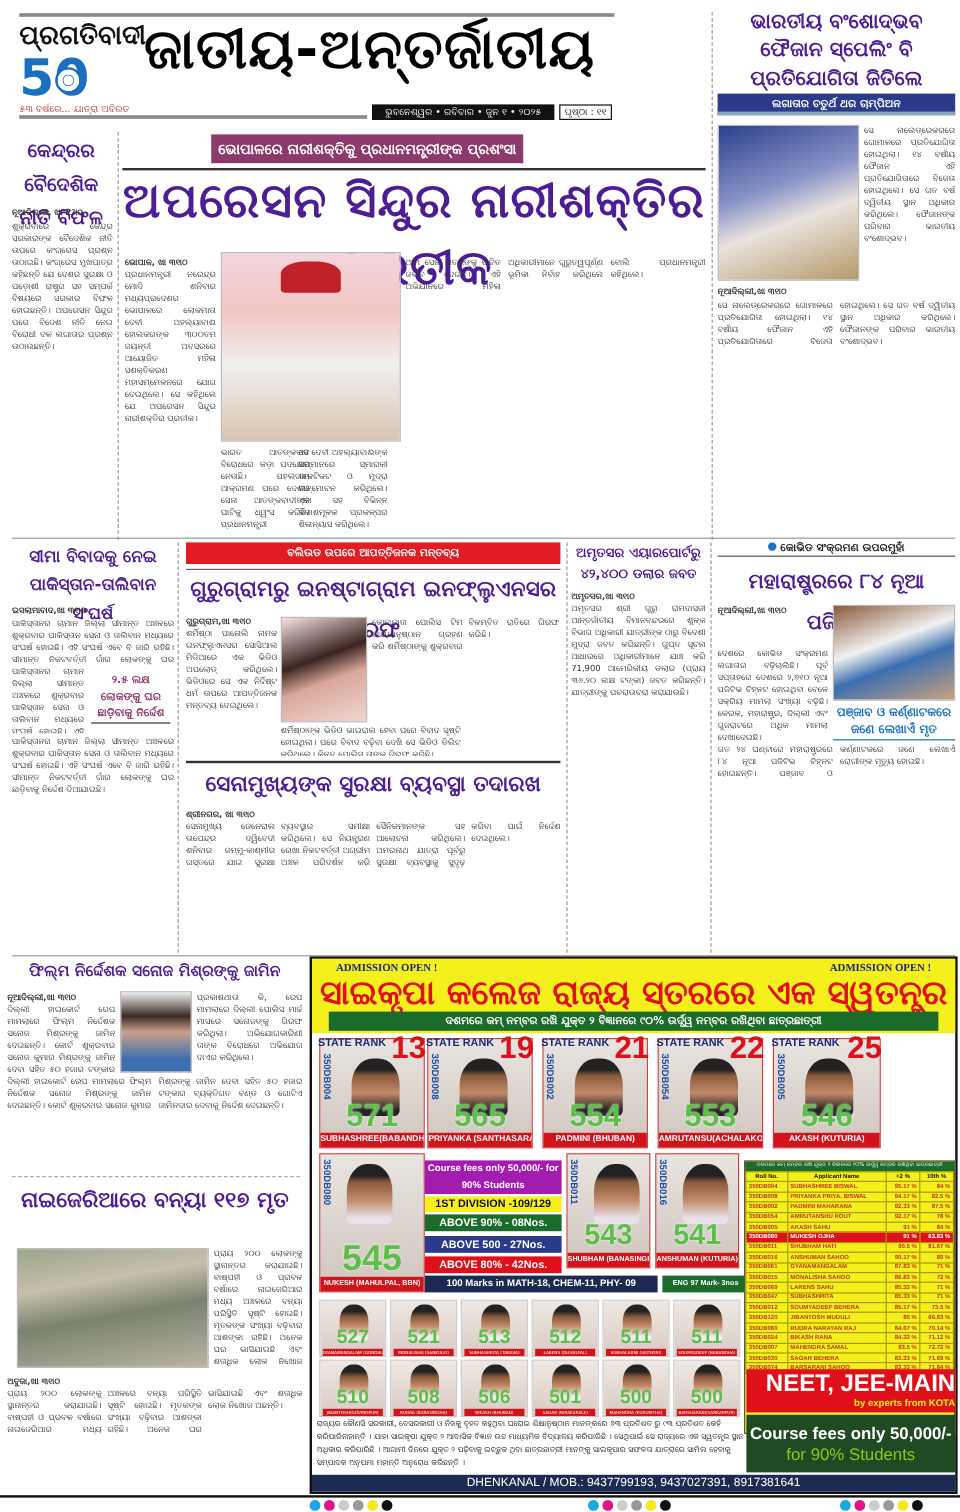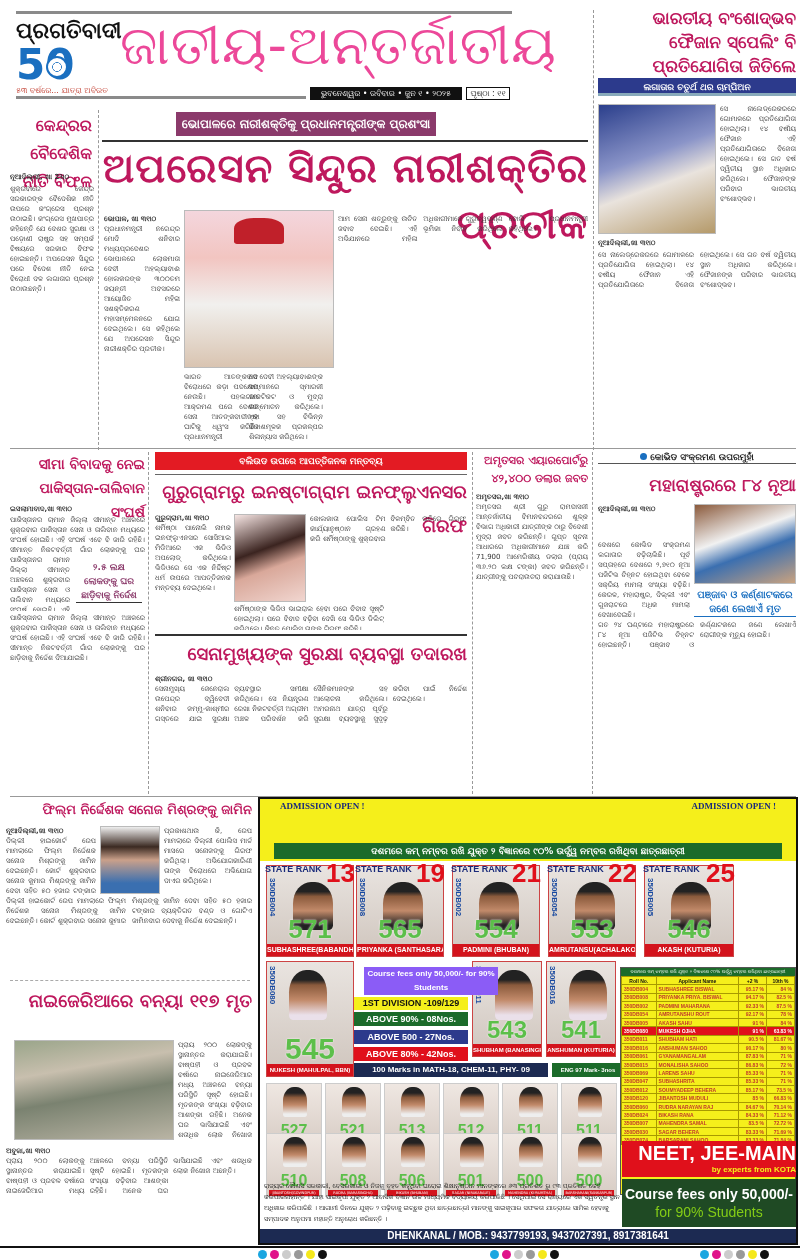--- a/index.html
+++ b/index.html
@@ -1,48 +1,48 @@
 <!DOCTYPE html>
 <html><head>
 <meta charset="utf-8">
 <style>
 *{box-sizing:border-box;margin:0;padding:0}
 body{width:800px;height:1260px;background:#fff;font-family:"DejaVu Sans",sans-serif;color:#222;position:relative;overflow:hidden}
 .abs{position:absolute}
 .gray-bar{background:#8a8a8a;height:3px}
-.masthead-title{position:absolute;left:120px;top:14px;font-size:54px;font-weight:normal;color:#ec4899;letter-spacing:1px}
+.masthead-title{position:absolute;left:120px;top:14px;font-size:46px;font-weight:bold;color:#000000;letter-spacing:1px}
 .brand{position:absolute;left:16px;top:18px;font-size:22px;font-weight:bold;color:#111}
 .fifty{position:absolute;left:16px;top:44px;font-size:42px;font-weight:bold;color:#1a6fc0;line-height:1}
 .tagline{position:absolute;left:16px;top:86px;font-size:8px;color:#c0392b}
 .datebar{position:absolute;left:310px;top:87px;width:152px;height:13px;background:#111;color:#fff;font-size:8px;text-align:center;line-height:13px}
 .pagebar{position:absolute;left:466px;top:87px;width:44px;height:13px;border:1px solid #111;font-size:8px;text-align:center;line-height:11px;background:#fff}
 .vline{position:absolute;border-left:1px dashed #999}
 .hline{position:absolute;border-top:1px solid #999}
 .text-block{font-size:7px;line-height:10px;color:#333;text-align:justify;overflow:hidden}
-.head-lg{font-weight:bold;color:#be185d;text-align:right}
+.head-lg{font-weight:bold;color:#4c1d95;text-align:center}
 .kicker{background:#8b3a6b;color:#fff;font-weight:bold;text-align:center}
 .photo{background:linear-gradient(135deg,#c9b6a8,#e8d7c8 40%,#a58b79);border:1px solid #bbb}
 .ad{position:absolute;left:258px;top:797px;width:540px;height:448px;background:#fff;border:2px solid #111}
 .ad-yellow{position:absolute;left:0;top:0;width:536px;height:62px;background:#f5ef1b}
 .ad-admit{position:absolute;top:2px;font-size:9px;font-weight:bold;color:#1a2a7a;font-family:"Liberation Serif",serif}
 .ad-title{position:absolute;left:0;top:12px;width:536px;text-align:center;font-size:28px;font-weight:bold;color:#e0101b}
 .ad-green{position:absolute;left:14px;top:44px;width:508px;height:16px;background:#1b6b2a;color:#fff;font-size:9px;font-weight:bold;text-align:center;line-height:16px}
 .rank-card{position:absolute;width:92px;height:92px;border:1px solid #c44;background:linear-gradient(180deg,#e9e4e0,#cfc5bd)}
 .rank-label{position:absolute;top:-2px;left:-2px;font-size:9px;font-weight:bold;color:#1a2a7a;font-family:"Liberation Sans",sans-serif}
 .rank-num{position:absolute;top:-8px;right:-2px;font-size:26px;font-weight:bold;color:#e0101b;font-family:"Liberation Sans",sans-serif}
 .roll-v{position:absolute;left:1px;top:12px;font-size:8px;font-weight:bold;color:#1a4aa0;writing-mode:vertical-rl;font-family:"Liberation Sans",sans-serif}
 .score{position:absolute;left:0;width:100%;text-align:center;font-size:26px;font-weight:bold;color:#5cbf4a;font-family:"Liberation Sans",sans-serif;text-shadow:0 0 2px #fff}
 .name-bar{position:absolute;left:0;bottom:0;width:100%;height:12px;background:#d3131c;color:#fff;font-size:7px;font-weight:bold;text-align:center;line-height:12px;font-family:"Liberation Sans",sans-serif;white-space:nowrap;overflow:hidden}
 .stat{position:absolute;left:284px;width:114px;font-size:9px;font-weight:bold;color:#fff;text-align:center;font-family:"Liberation Sans",sans-serif}
 .table-wrap{position:absolute;left:360px;top:168px;width:176px;height:228px;background:#f5ef1b;border:1px solid #555}
 .tbl{width:100%;border-collapse:collapse;font-size:5px;font-family:"Liberation Sans",sans-serif}
 .tbl td,.tbl th{border:1px solid #a89a00;padding:0 2px;height:8.4px;color:#c0392b;font-weight:bold;white-space:nowrap}
 .tbl th{color:#111;background:#f5ef1b}
 .tbl tr.hl td{background:#e0101b;color:#fff}
-.small-card{position:absolute;width:56px;height:64px;border:1px solid #ccc;background:linear-gradient(180deg,#efe7e2,#d7ccc4)}
+.small-card{position:absolute;width:56px;height:48px;border:1px solid #ccc;background:linear-gradient(180deg,#efe7e2,#d7ccc4)}
 .small-score{position:absolute;left:0;width:100%;bottom:6px;text-align:center;font-size:16px;font-weight:bold;color:#5cbf4a;font-family:"Liberation Sans",sans-serif}
 .small-name{position:absolute;left:2px;right:2px;bottom:0;height:6px;background:#d3131c;color:#fff;font-size:3.5px;text-align:center;line-height:6px;overflow:hidden;white-space:nowrap}
 .dots{position:absolute;top:1243px;display:flex;gap:3px}
 .dots span{width:9px;height:9px;border-radius:50%;display:block}
 </style>
 </head>
 <body>
 
 <div class="abs gray-bar" style="left:16px;top:11px;width:496px"></div>
 <div class="brand">ପ୍ରଗତିବାଦୀ</div>
@@ -132,20 +132,21 @@
 <div class="abs head-lg" style="left:6px;top:984px;width:246px;font-size:18px;line-height:34px">ନାଇଜେରିଆରେ ବନ୍ୟା ୧୧୭ ମୃତ</div>
 <div class="abs photo" style="left:14px;top:1040px;width:160px;height:100px;background:linear-gradient(170deg,#9aa58a,#c8bfae 30%,#7a8270 55%,#b9b4a4)"></div>
 <div class="abs text-block" style="left:178px;top:1040px;width:74px;height:100px">ପ୍ରାୟ ୨୦୦ ଲୋକଙ୍କୁ ସ୍ଥାନାନ୍ତର କରାଯାଇଛି। ବାଷ୍ପହୀ ଓ ପ୍ରବଳ ବର୍ଷାରେ ନାଇଜେରିଆର ମଧ୍ୟ ଅଞ୍ଚଳରେ ବନ୍ୟା ପରିସ୍ଥିତି ସୃଷ୍ଟି ହୋଇଛି। ମୃତକଙ୍କ ସଂଖ୍ୟା ବଢ଼ିବାର ଆଶଙ୍କା ରହିଛି। ଅନେକ ଘର ଭାସିଯାଇଛି ଏବଂ ଶତାଧିକ ଲୋକ ନିଖୋଜ ଅଛନ୍ତି।</div>
 <div class="abs text-block" style="left:6px;top:1146px;width:90px;height:10px;font-weight:bold">ଅବୁଜା,ଖା ୩୧ାଠ</div>
 <div class="abs text-block" style="left:6px;top:1156px;width:246px;height:84px;column-count:3;column-gap:5px">ପ୍ରାୟ ୨୦୦ ଲୋକଙ୍କୁ ସ୍ଥାନାନ୍ତର କରାଯାଇଛି। ବାଷ୍ପହୀ ଓ ପ୍ରବଳ ବର୍ଷାରେ ନାଇଜେରିଆର ମଧ୍ୟ ଅଞ୍ଚଳରେ ବନ୍ୟା ପରିସ୍ଥିତି ସୃଷ୍ଟି ହୋଇଛି। ମୃତକଙ୍କ ସଂଖ୍ୟା ବଢ଼ିବାର ଆଶଙ୍କା ରହିଛି। ଅନେକ ଘର ଭାସିଯାଇଛି ଏବଂ ଶତାଧିକ ଲୋକ ନିଖୋଜ ଅଛନ୍ତି।</div>
 
 <div class="ad">
   <div class="ad-yellow">
     <div class="ad-admit" style="left:20px">ADMISSION OPEN !</div>
     <div class="ad-admit" style="right:20px">ADMISSION OPEN !</div>
+    <div class="ad-title">ସାଇକୃପା କଲେଜ ରାଜ୍ୟ ସ୍ତରରେ ଏକ ସ୍ୱତନ୍ତ୍ର</div>
     <div class="ad-green">ଦଶମରେ କମ୍ ନମ୍ବର ରଖି ଯୁକ୍ତ ୨ ବିଜ୍ଞାନରେ ୯୦% ଉର୍ଦ୍ଧ୍ୱ ନମ୍ବର ରଖିଥିବା ଛାତ୍ରଛାତ୍ରୀ</div>
   </div>
 
   <div id="toppers">
       <div class="rank-card" style="left: 6px; top: 66px; width: 88px;">
         <div class="rank-label">STATE RANK</div>
         <div class="rank-num">13</div>
         <div class="roll-v">350DB004</div>
         <div style="position:absolute;left:26px;top:16px;width:40px;height:48px;border-radius:45% 45% 10% 10%;background:linear-gradient(180deg,#222 20%,#8a5a3c 30%,#c28a6a 60%,#222 90%)"></div>
         <div class="score" style="top:48px">571</div>
@@ -199,21 +200,21 @@
         <div class="name-bar" style="font-size:6px">SHUBHAM (BANASINGH)</div>
       </div>
       <div class="rank-card" style="left: 286px; top: 162px; width: 70px; height: 96px;">
         <div class="roll-v" style="top:4px">350DB016</div>
         <div style="position:absolute;left:22px;top:8px;width:38px;height:50px;border-radius:45% 45% 10% 10%;background:linear-gradient(180deg,#222 20%,#8a5a3c 30%,#c28a6a 60%,#eae0ea 90%)"></div>
         <div class="score" style="top:54px;font-size:24px">541</div>
         <div class="name-bar" style="font-size:6px">ANSHUMAN (KUTURIA)</div>
       </div>
     </div>
 
-  <div class="stat" style="left:104px;top:168px;width:134px;height:28px;background:#8b5cf6;font-size:8px;line-height:14px">Course fees only 50,000/- for 90% Students</div>
+  <div class="stat" style="left:94px;top:168px;width:114px;height:28px;background:#a21caf;font-size:8px;line-height:14px">Course fees only 50,000/- for 90% Students</div>
   <div class="stat" style="left:94px;top:198px;width:114px;height:13px;background:#f5ef1b;color:#111;line-height:13px">1ST DIVISION -109/129</div>
   <div class="stat" style="left:94px;top:213px;width:114px;height:14px;background:#1b6b2a;line-height:14px">ABOVE 90% - 08Nos.</div>
   <div class="stat" style="left:94px;top:231px;width:114px;height:14px;background:#2c3a8c;line-height:14px">ABOVE 500 - 27Nos.</div>
   <div class="stat" style="left:94px;top:248px;width:114px;height:14px;background:#e0101b;line-height:14px">ABOVE 80% - 42Nos.</div>
   <div class="stat" style="left:94px;top:264px;width:194px;height:14px;background:#1c2a52;line-height:14px;font-size:8px">100 Marks in MATH-18, CHEM-11, PHY- 09</div>
   <div class="stat" style="left:292px;top:264px;width:72px;height:14px;background:#1b6b2a;line-height:14px;font-size:6px">ENG 97 Mark- 3nos</div>
 
   <div class="table-wrap">
     <div style="background:#1b6b2a;color:#fff;font-size:4.5px;text-align:center;height:8px;line-height:8px;overflow:hidden;white-space:nowrap">ଦଶମରେ କମ୍ ନମ୍ବର ରଖି ଯୁକ୍ତ ୨ ବିଜ୍ଞାନରେ ୯୦% ଉର୍ଦ୍ଧ୍ୱ ନମ୍ବର ରଖିଥିବା ଛାତ୍ରଛାତ୍ରୀ</div>
     <table class="tbl" id="results-tbl">
@@ -409,21 +410,21 @@
 
   <div class="abs" style="left:362px;top:342px;width:174px;height:36px;background:#e0101b;text-align:right">
     <div style="color:#fff;font-size:20px;font-weight:bold;font-family:'Liberation Sans',sans-serif;line-height:24px">NEET, JEE-MAIN</div>
     <div style="color:#f5ef1b;font-size:8px;font-weight:bold;font-family:'Liberation Sans',sans-serif">by experts from KOTA</div>
   </div>
   <div class="abs" style="left:362px;top:380px;width:174px;height:48px;background:#1f4a24;text-align:center;padding-top:6px">
     <div style="color:#fff;font-size:14px;font-weight:bold;font-family:'Liberation Sans',sans-serif;line-height:18px">Course fees only 50,000/-</div>
     <div style="color:#84cc16;font-size:14px;font-weight:normal;font-family:'Liberation Sans',sans-serif;line-height:18px">for 90% Students</div>
   </div>
   <div class="abs" style="left:4px;top:382px;width:356px;height:46px;font-size:6.5px;line-height:11px;color:#111;overflow:hidden">ରାଜ୍ୟର କୌଣସି ସରକାରୀ, ବେସରକାରୀ ଓ ନିଜକୁ ବୃହତ କହୁଥିବା ଘରୋଇ ଶିକ୍ଷାନୁଷ୍ଠାନ ମାନଙ୍କରେ ୬୩ ପ୍ରତିଶତ ରୁ ୯୩ ପ୍ରତିଶତ କେହି କରିପାରିନାହାନ୍ତି । ଯାହା ସାଇକୃପା ଯୁକ୍ତ ୨ ଆବାସିକ ବିଜ୍ଞାନ ଉଚ୍ଚ ମାଧ୍ୟମିକ ବିଦ୍ୟାଳୟ କରିପାରିଛି । ସେଥିପାଇଁ ସେ ରାଜ୍ୟରେ ଏକ ସ୍ୱତନ୍ତ୍ର ସ୍ଥାନ ଅଧିକାର କରିପାରିଛି । ଆଗାମୀ ଦିନରେ ଯୁକ୍ତ ୨ ପଢ଼ିବାକୁ ଇଚ୍ଛୁକ ଥିବା ଛାତ୍ରଛାତ୍ରୀ ମାନଙ୍କୁ ସାଇକୃପାର ସଫଳତା ଯାତ୍ରାରେ ସାମିଲ ହେବାକୁ ସମ୍ପାଦକ ଅନୁପମା ମହାନ୍ତି ଅନୁରୋଧ କରିଛନ୍ତି ।</div>
-  <div class="abs" style="left:0;top:430px;width:536px;height:14px;background:#1c2a52;color:#fff;font-size:10px;font-weight:bold;text-align:center;line-height:14px;font-family:'Liberation Sans',sans-serif">DHENKANAL / MOB.: 9437799193, 9437027391, 8917381641</div>
+  <div class="abs" style="left:0;top:430px;width:536px;height:14px;background:#1c2a52;color:#fff;font-size:10px;font-weight:normal;text-align:center;line-height:14px;font-family:'Liberation Sans',sans-serif">DHENKANAL / MOB.: 9437799193, 9437027391, 8917381641</div>
 </div>
 
 <div class="hline" style="left:0;top:1246px;width:800px;border-top:2px solid #111"></div>
 <div class="dots" style="left:258px;top:1250px">
     <span style="background:#1aa6e0"></span>
     <span style="background:#e0138a"></span>
     <span style="background:#ccc"></span>
     <span style="background:#999"></span>
     <span style="background:#f5e81b"></span>
     <span style="background:#111"></span>

